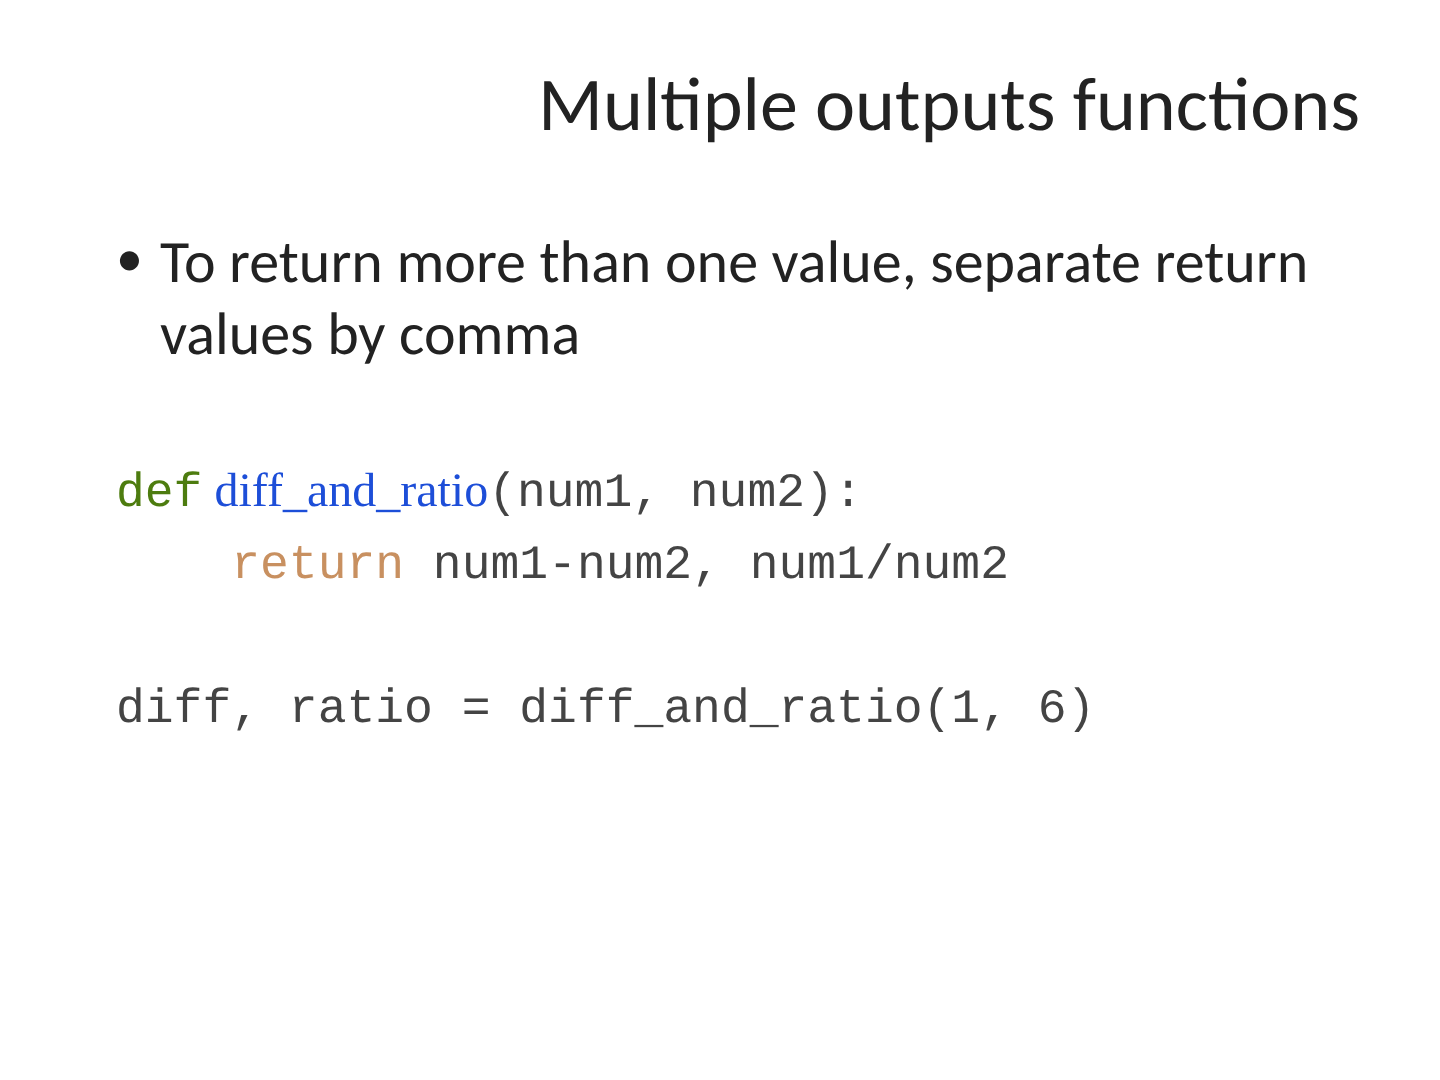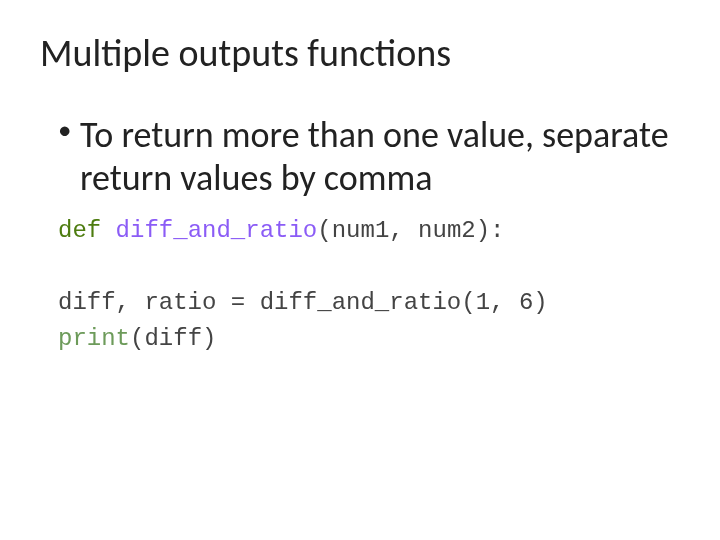--- a/index.html
+++ b/index.html
@@ -9,70 +9,70 @@
     background: #fff;
     font-family: Calibri, Arial, sans-serif;
     color: #000;
     overflow: hidden;
   }
   .slide {
     padding: 30px 40px 30px 40px;
   }
   .title {
     font-size: 38px;
-    text-align: left;
+    text-align: right;
     font-weight: 400;
     margin-bottom: 38px;
     color: #222;
   }
   .bullet-block {
     padding-left: 18px;
   }
   .bullet {
-    font-size: 36px;
+    font-size: 30px;
     line-height: 1.2;
     color: #222;
     position: relative;
     padding-left: 22px;
-    margin-bottom: 13px;
+    margin-bottom: 42px;
   }
   .bullet::before {
     content: "•";
     position: absolute;
     left: 0;
     top: 0;
     font-size: 27px;
   }
   .code-block {
     font-family: "Courier New", Courier, monospace;
     font-size: 24px;
     line-height: 1.5;
     padding-left: 18px;
     color: #444;
   }
   .code-line {
     white-space: pre;
   }
   .kw-def { color: #4d7c0f; }
-  .fn-name { color: #8b5cf6; }
+  .fn-name { color: #1d4ed8; font-family: Liberation Serif, serif; }
   .kw-return { color: #c89060; }
   .fn-print { color: #6d9b5a; }
   .spacer { height: 36px; }
 </style>
 </head>
 <body>
 
 <div class="slide">
 
   <h1 class="title">Multiple outputs functions</h1>
 
   <div class="bullet-block">
     <div class="bullet">To return more than one value, separate return values by comma</div>
   </div>
 
   <div class="code-block">
     <div class="code-line"><span class="kw-def">def</span><span class="fn-name"> diff_and_ratio</span><span>(num1, num2):</span></div>
+    <div class="code-line"><span>    </span><span class="kw-return">return</span><span> num1-num2, num1/num2</span></div>
     <div class="spacer"></div>
     <div class="code-line">diff, ratio = diff_and_ratio(1, 6)</div>
-    <div class="code-line"><span class="fn-print">print</span><span>(diff)</span></div>
   </div>
 
 </div>
 
 </body></html>

